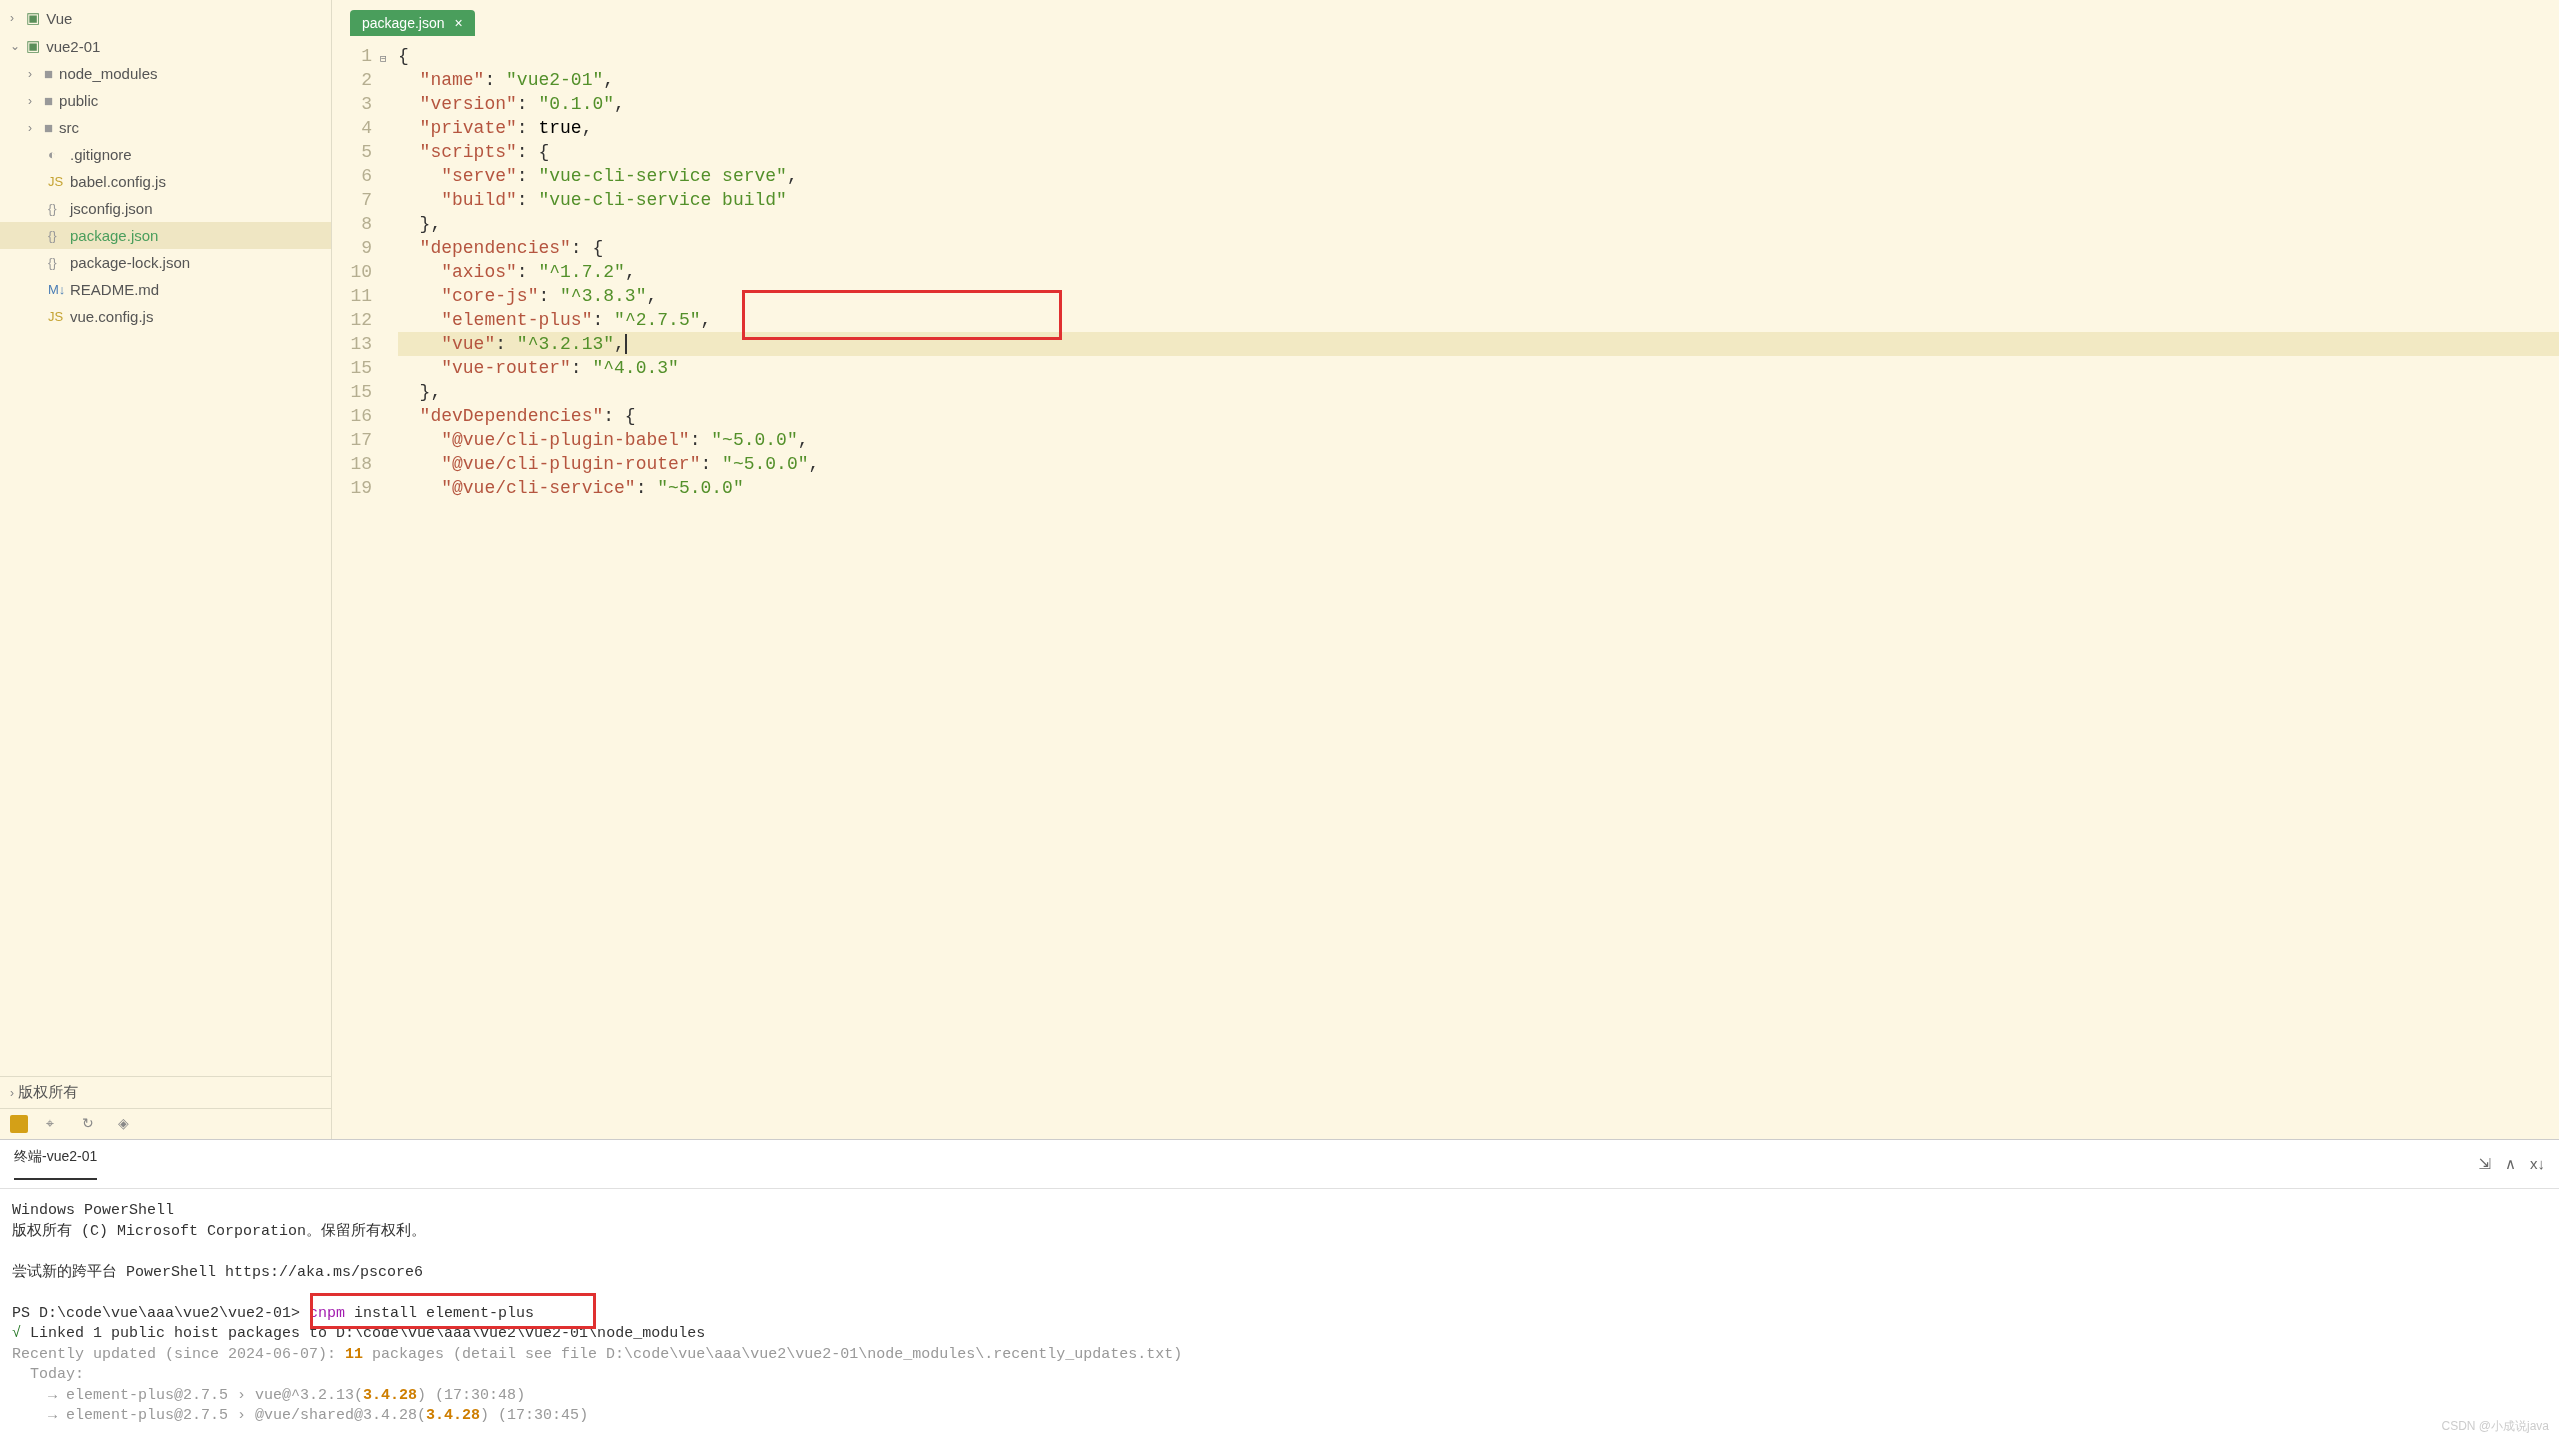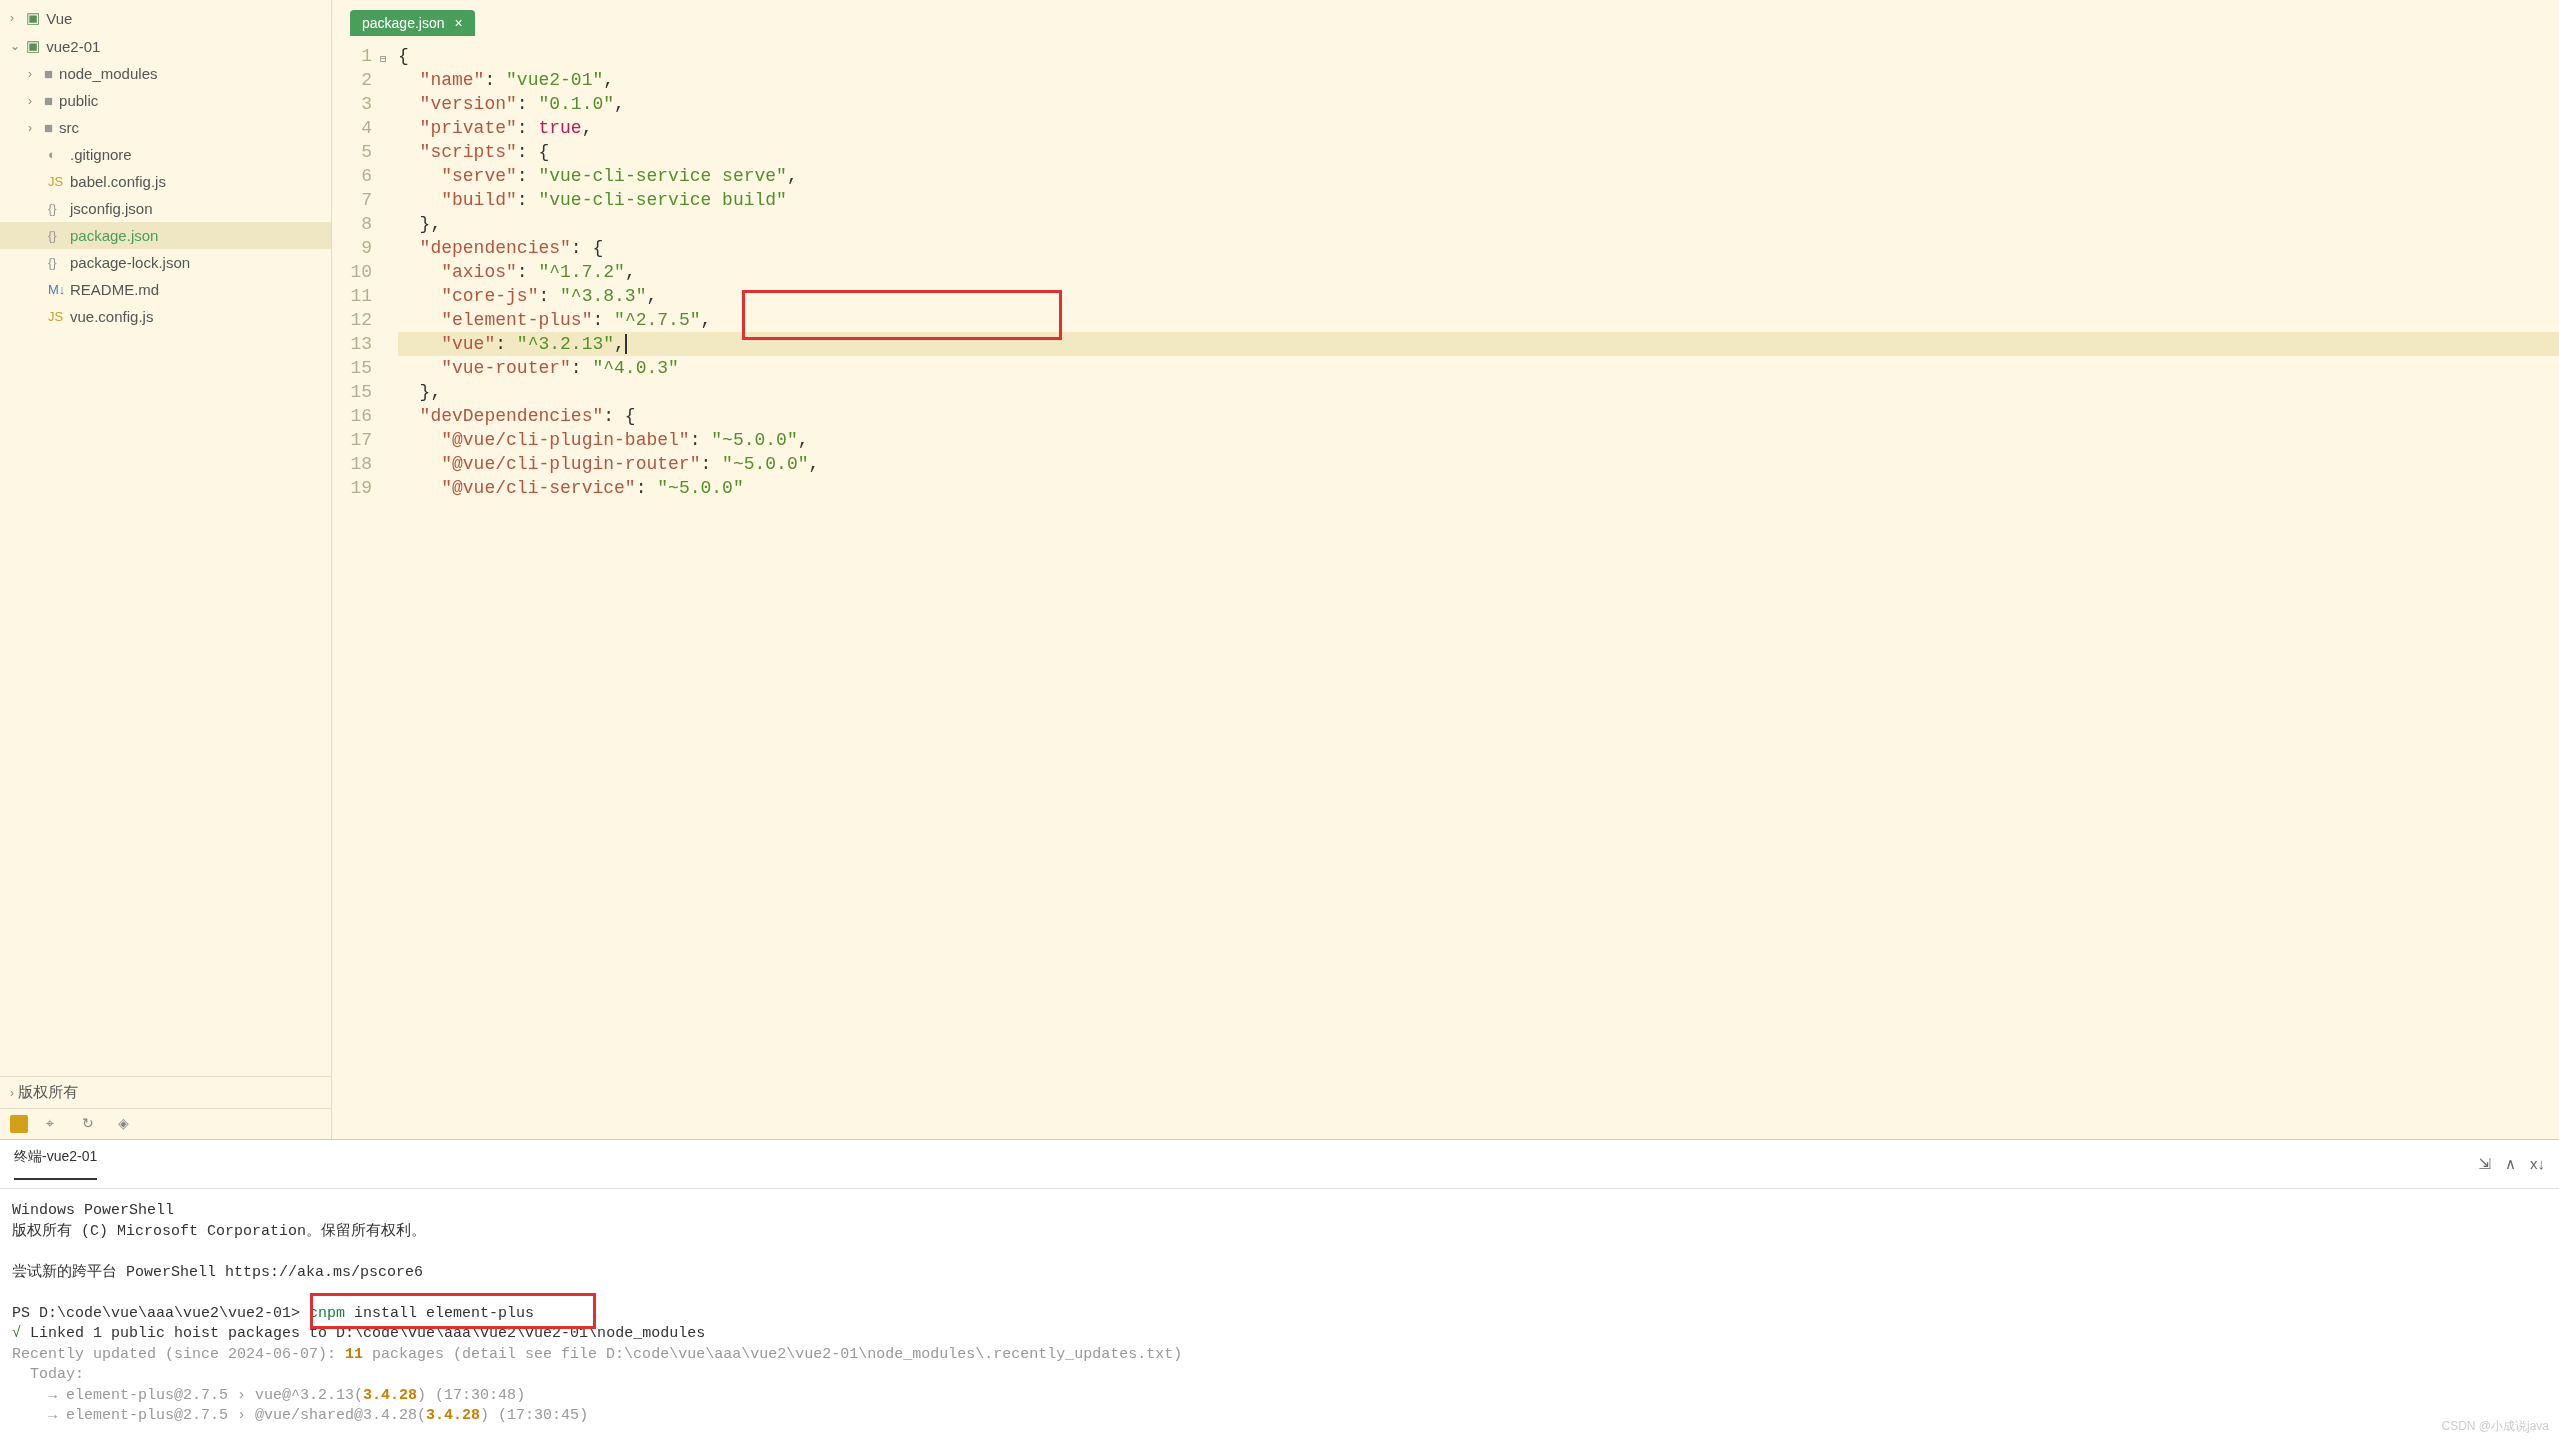--- a/index.html
+++ b/index.html
@@ -94,21 +94,21 @@
       user-select: none;
     }
     .gutter .ln { height: 24px; }
     .fold-col { width: 18px; color: #888; }
     .fold-col .fold { height: 24px; font-size: 11px; padding-top: 3px;}
     .code-content { flex: 1; position: relative; }
     .code-line { height: 24px; white-space: pre; position: relative; }
     .code-line.highlight-line { background: #f2e9c3; }
     .tok-key { color: #b5553f; }
     .tok-str { color: #53902a; }
-    .tok-bool { color: #be185d; }
+    .tok-bool { color: #000000; }
     .tok-punct { color: #333; }
     .red-box { 
       position: absolute; 
       border: 3px solid #e03030; 
       pointer-events: none;
     }
     .box1 { left: 410px; top: 290px; width: 320px; height: 50px; }
     .cursor { 
       display: inline-block; 
       width: 0; 
@@ -145,21 +145,21 @@
       padding: 12px; 
       font-family: Consolas, "Courier New", monospace;
       font-size: 15px;
       line-height: 20.5px;
       color: #333;
       overflow: auto;
       position: relative;
     }
     .term-line { white-space: pre-wrap; }
     .term-dim { color: #999; }
-    .term-orange { color: #15803d; }
+    .term-orange { color: #a21caf; }
     .term-green { color: #2a7a2a; }
     .term-highlight { color: #ce7e00; font-weight: bold; }
     .box2 { left: 310px; top: 104px; width: 286px; height: 36px; }
     .watermark { 
       position: absolute; 
       bottom: 4px; 
       right: 10px; 
       color: #ccc; 
       font-size: 12px;
     }

